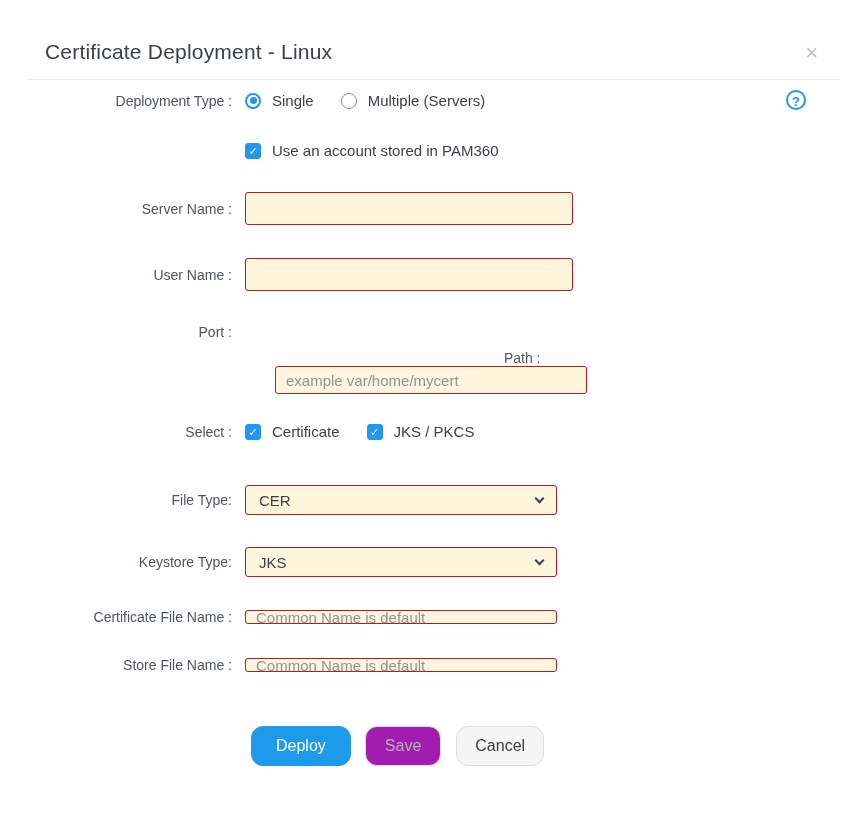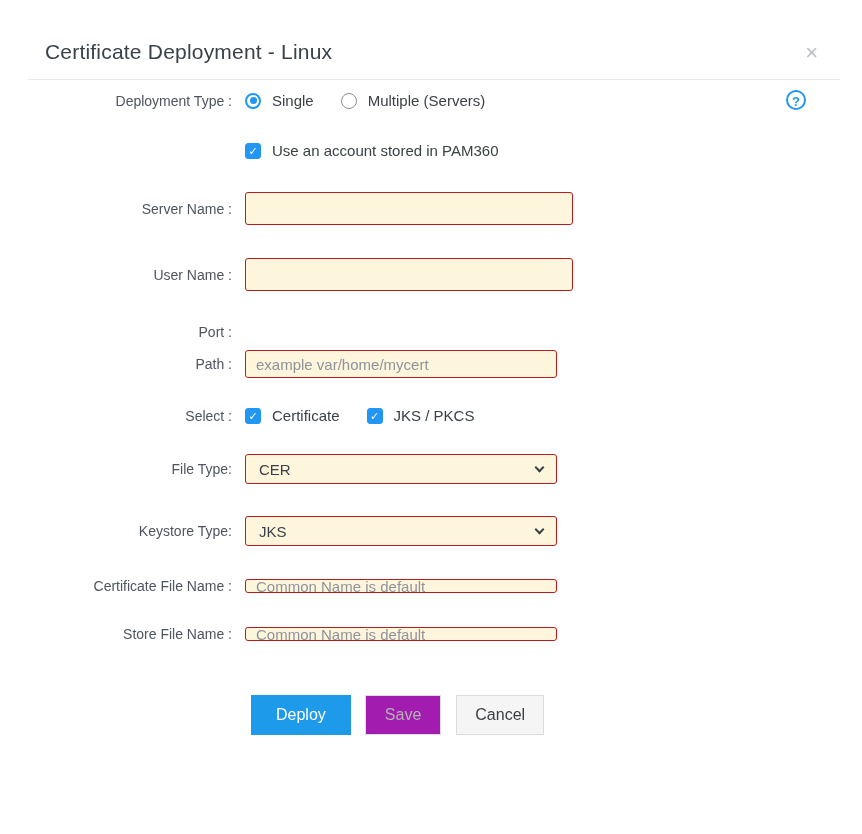--- a/index.html
+++ b/index.html
@@ -21,23 +21,23 @@
   }
   .divider { height: 1px; background: #e9e9e9; margin: 0 22px 0 28px; }
 
   .form { padding-top: 12px; }
   .row { display: flex; align-items: center; margin-bottom: 33px; position: relative; }
   .row-label {
     width: 245px; padding-right: 13px; flex-shrink: 0;
     text-align: right; font-size: 14px; color: #4e5560;
   }
   .mb27 { margin-bottom: 10px; }
-  .mb29 { margin-bottom: 29px; }
+  .mb29 { margin-bottom: 29px; flex-direction: column; }
   .mb32 { margin-bottom: 32px; }
-  .mb34 { margin-bottom: 30px; }
+  .mb34 { margin-bottom: 45px; }
   .mb53 { margin-bottom: 53px; }
 
   .field {
     font-family: inherit; font-size: 15px; color: #3b4148;
     border-radius: 3px; padding: 0 10px; outline: none;
   }
   .cream { background: #fdf5dc; border: 1px solid #b91c1c; }
   .whitefield { background: #ffffff; border: 1px solid #c4c4c4; border-radius: 4px; }
   .w328 { width: 328px; height: 33px; }
   .w312 { width: 312px; height: 33px; }
@@ -80,21 +80,21 @@
     position: absolute; right: 56px; top: -2px;
     width: 20px; height: 20px;
     border: 2px solid #2196f3; border-radius: 50%;
     color: #2196f3; font-size: 13px; font-weight: bold;
     text-align: center; line-height: 19px; cursor: pointer;
   }
 
   .buttons { display: flex; align-items: center; margin-left: 251px; }
   .btn {
     font-family: inherit; font-size: 16px; height: 40px;
-    border-radius: 0; cursor: pointer;
+    border-radius: 12px; cursor: pointer;
   }
   .btn-deploy { background: #1d9bea; border: 1px solid #1d9bea; color: #ffffff; padding: 0 24px; }
   .btn-save { background: #a21caf; border: 1px solid #dddddd; color: #b3b3b3; padding: 0 19px; margin-left: 14px; cursor: default; }
   .btn-cancel { background: #f5f5f5; border: 1px solid #dddddd; color: #3a3f44; padding: 0 18px; margin-left: 15px; }
 </style>
 </head>
 <body>
 
 <div class="dialog">
 

